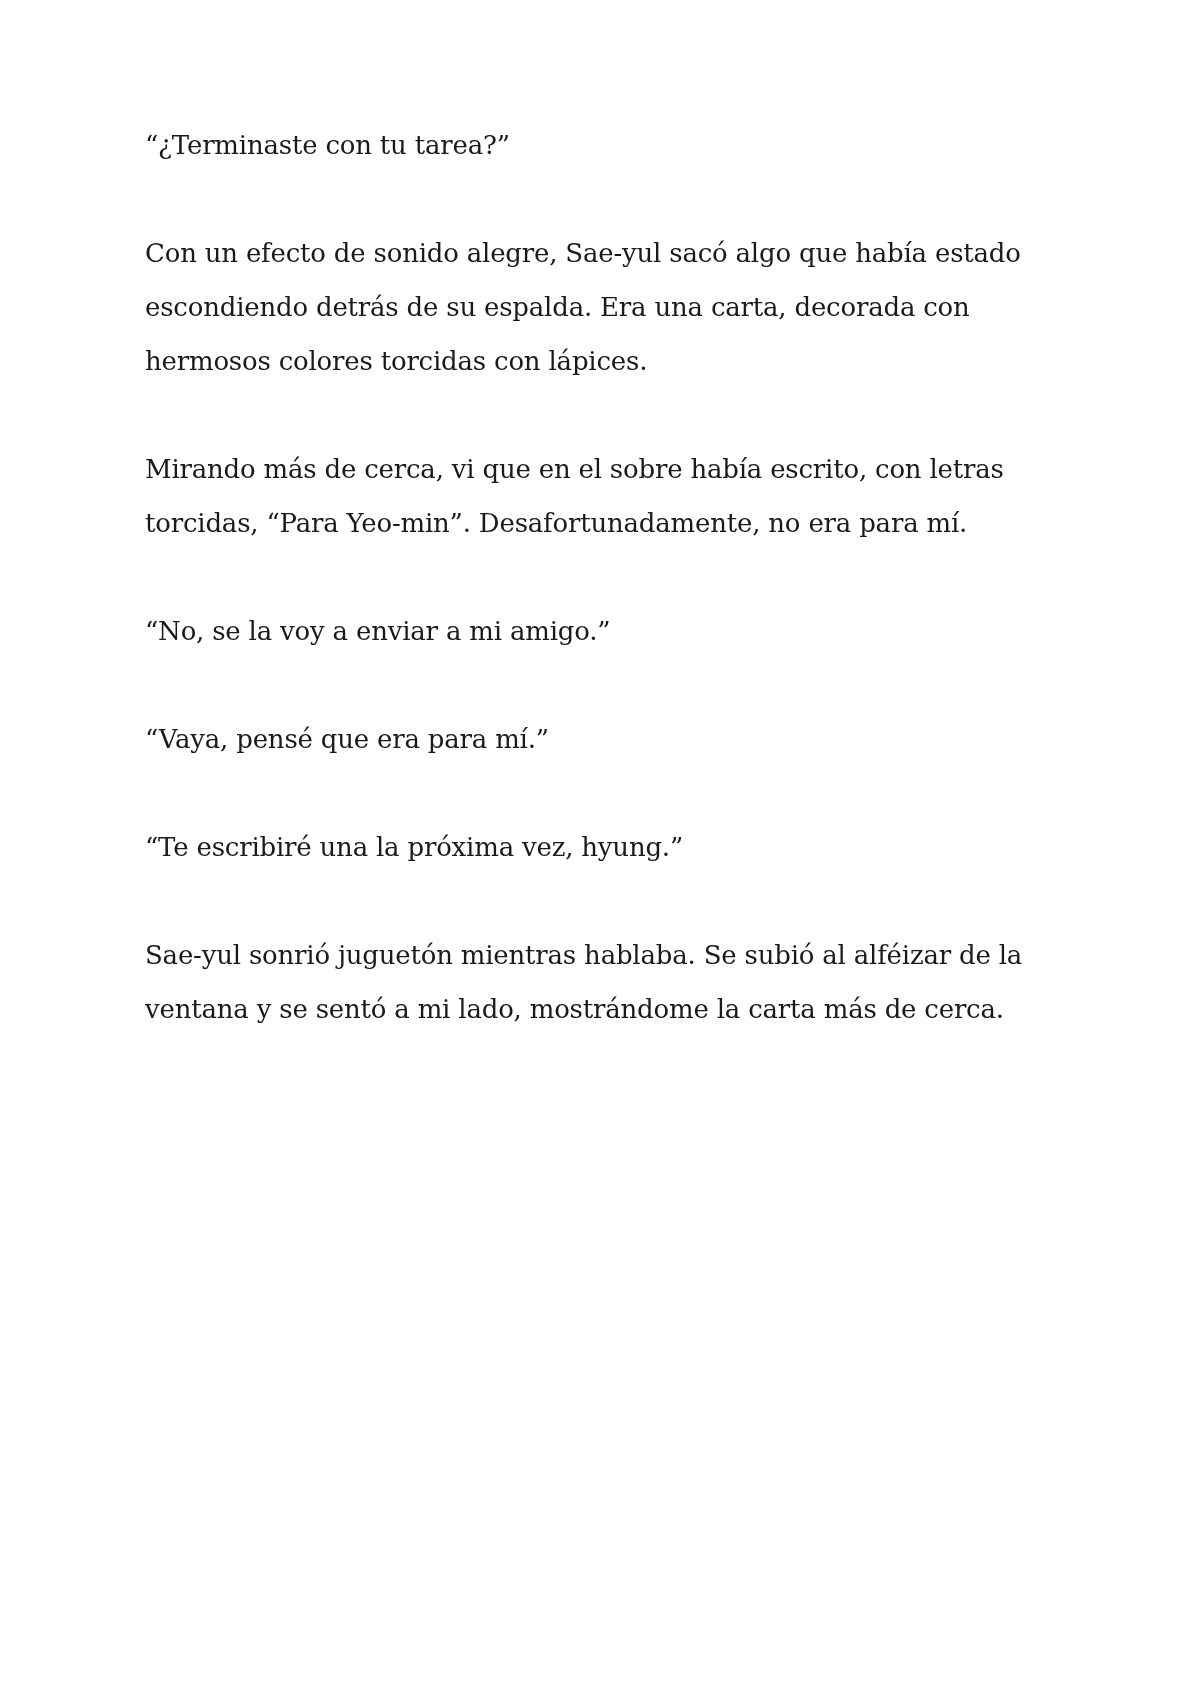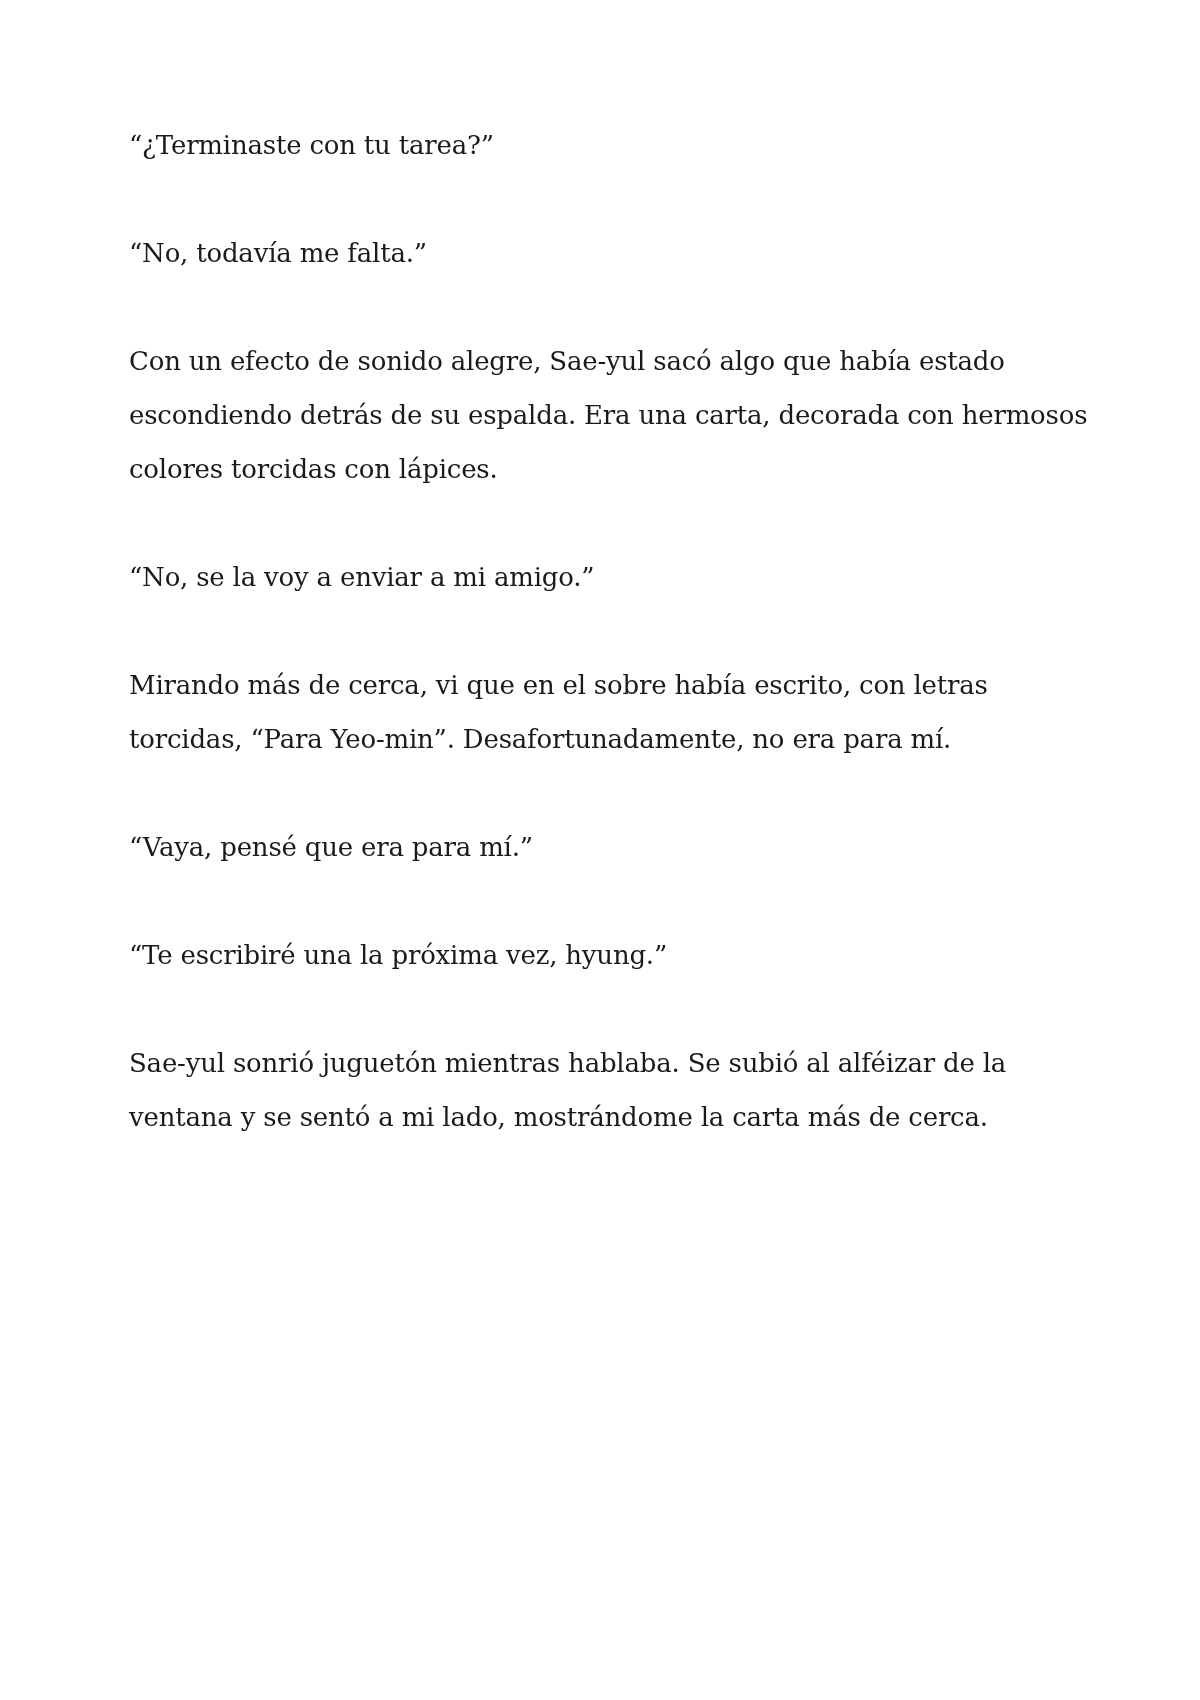--- a/index.html
+++ b/index.html
@@ -18,29 +18,28 @@
     left: 129px;
     top: 118px;
     width: 960px;
     font-family: "DejaVu Serif", "Liberation Serif", serif;
     font-size: 26px;
     line-height: 54px;
     color: #1a1a1a;
     letter-spacing: -0.2px;
   }
   .page p {
-    margin: 0 0 54px 0;
+    margin: 0 0 54px 16px;
     padding: 0;
   }
 </style>
 </head>
 <body>
 
 <div class="page">
   <p>“¿Terminaste con tu tarea?”</p>
-  <p>“No, todavía me falta.”</p>
   <p>Con un efecto de sonido alegre, Sae-yul sacó algo que había estado escondiendo detrás de su espalda. Era una carta, decorada con hermosos colores torcidas con lápices.</p>
+  <p>Mirando más de cerca, vi que en el sobre había escrito, con letras torcidas, “Para Yeo-min”. Desafortunadamente, no era para mí.</p>
   <p>“No, se la voy a enviar a mi amigo.”</p>
-  <p>Mirando más de cerca, vi que en el sobre había escrito, con letras torcidas, “Para Yeo-min”. Desafortunadamente, no era para mí.</p>
   <p>“Vaya, pensé que era para mí.”</p>
   <p>“Te escribiré una la próxima vez, hyung.”</p>
   <p>Sae-yul sonrió juguetón mientras hablaba. Se subió al alféizar de la ventana y se sentó a mi lado, mostrándome la carta más de cerca.</p>
 </div>
 
 </body></html>

